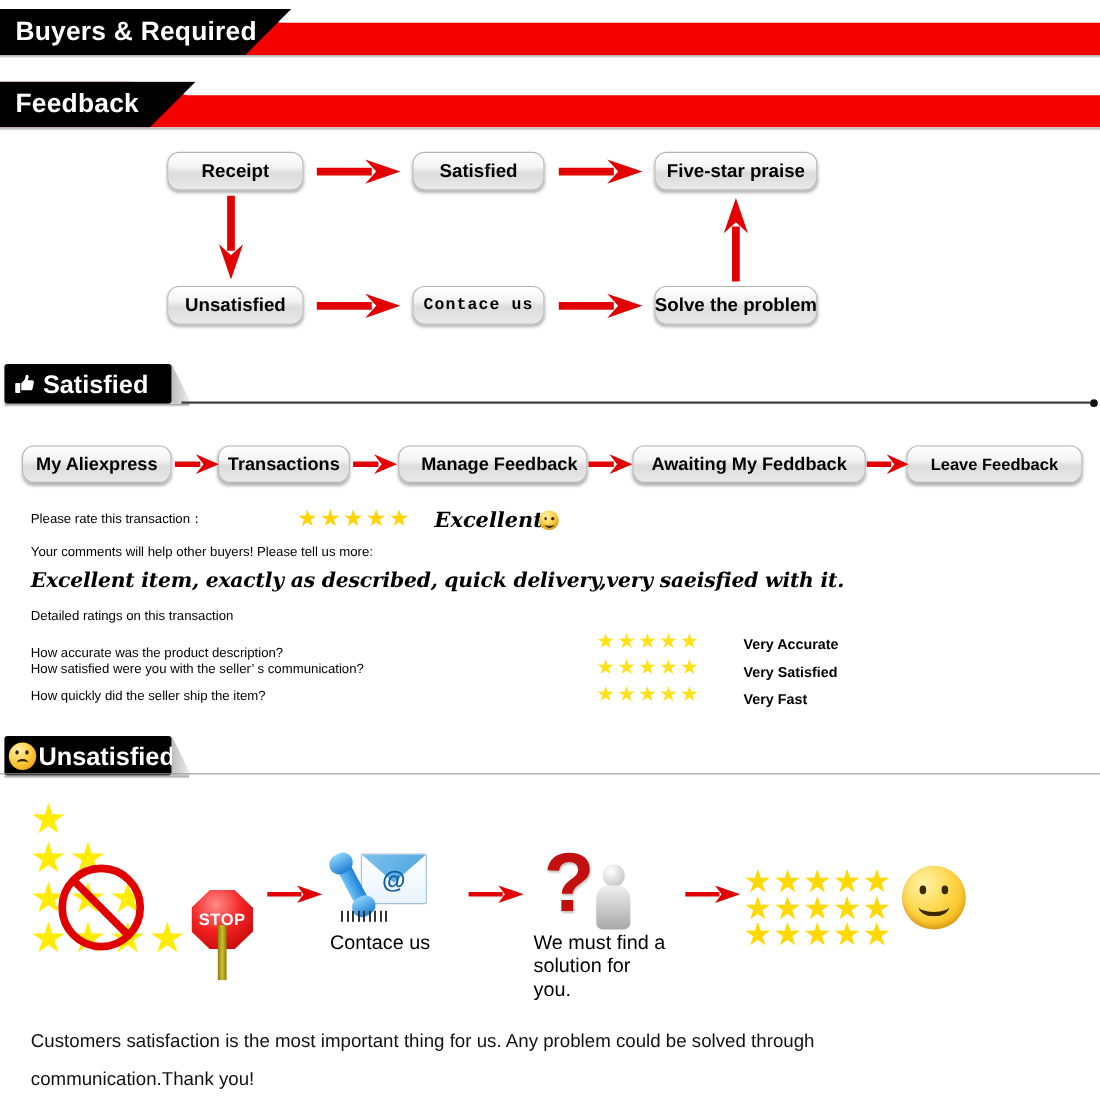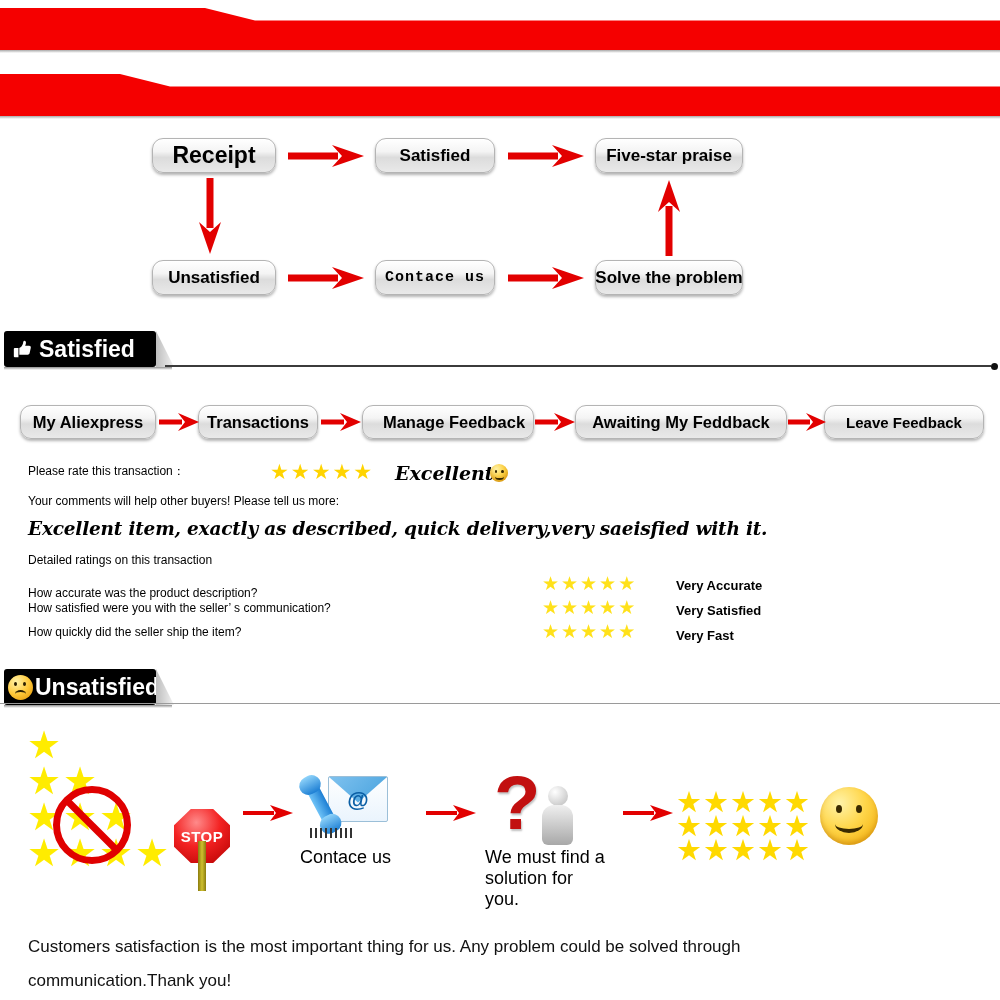--- a/index.html
+++ b/index.html
@@ -168,29 +168,35 @@
   .person .body{
     position:absolute;left:4px;top:19px;width:31px;height:40px;border-radius:12px 12px 6px 6px;
     background:linear-gradient(to bottom,#efefef,#a8a8a8);
   }
 </style>
 </head>
 <body>
 
 <div class="ribbon" style="top:8px;">
   <div class="redbar"></div>
+  <div class="blackbar" style="width:265px;">
+    <span>Buyers &amp; Required</span>
+  </div>
   <div class="shadow"></div>
 </div>
 
 <div class="ribbon" style="top:74px;">
   <div class="redbar" style="-webkit-clip-path:polygon(0 100%,1000px 100%,1000px 30%,170px 30%,120px 0,0 0);clip-path:polygon(0 100%,1000px 100%,1000px 30%,170px 30%,120px 0,0 0);"></div>
+  <div class="blackbar" style="width:178px;">
+    <span>Feedback</span>
+  </div>
   <div class="shadow"></div>
 </div>
 
-<div class="pill" style="left:152px;top:138px;width:124px;height:35px;font-size:23px;">
+<div class="pill" style="left:152px;top:138px;width:124px;height:35px;font-size:17px;">
   <span>Receipt</span>
 </div>
 <div class="pill" style="left:375px;top:138px;width:120px;height:35px;font-size:17px;">
   <span>Satisfied</span>
 </div>
 <div class="pill" style="left:595px;top:138px;width:148px;height:35px;font-size:17px;">
   <span>Five-star praise</span>
 </div>
 <div class="pill" style="left:152px;top:260px;width:124px;height:35px;font-size:17px;">
   <span>Unsatisfied</span>

